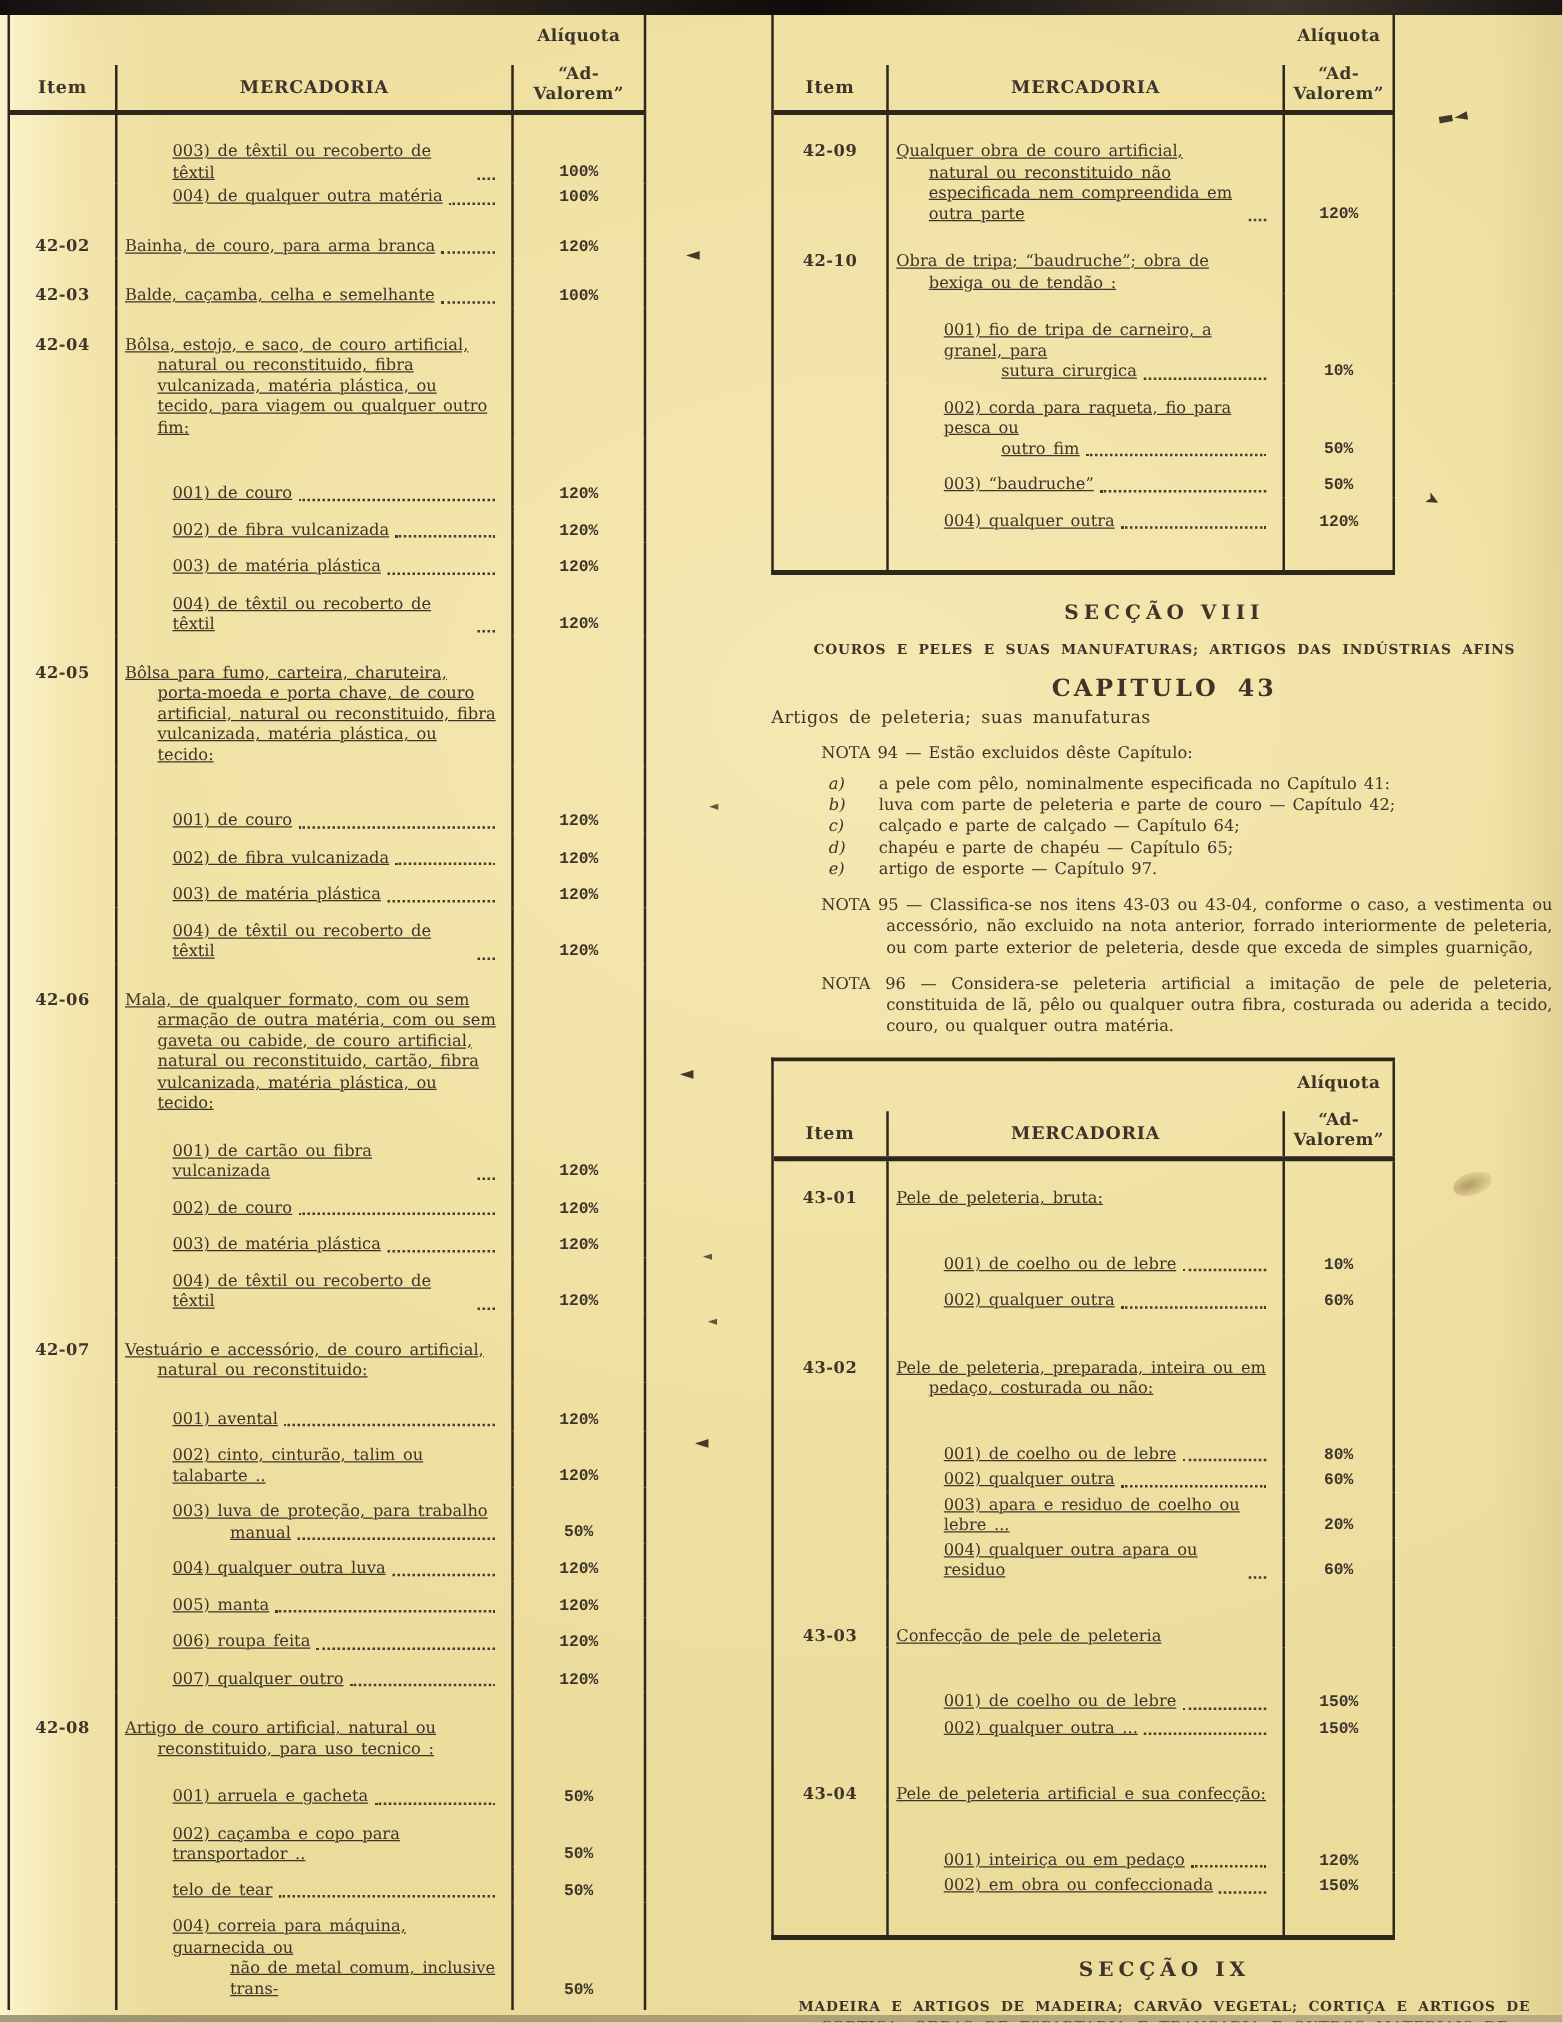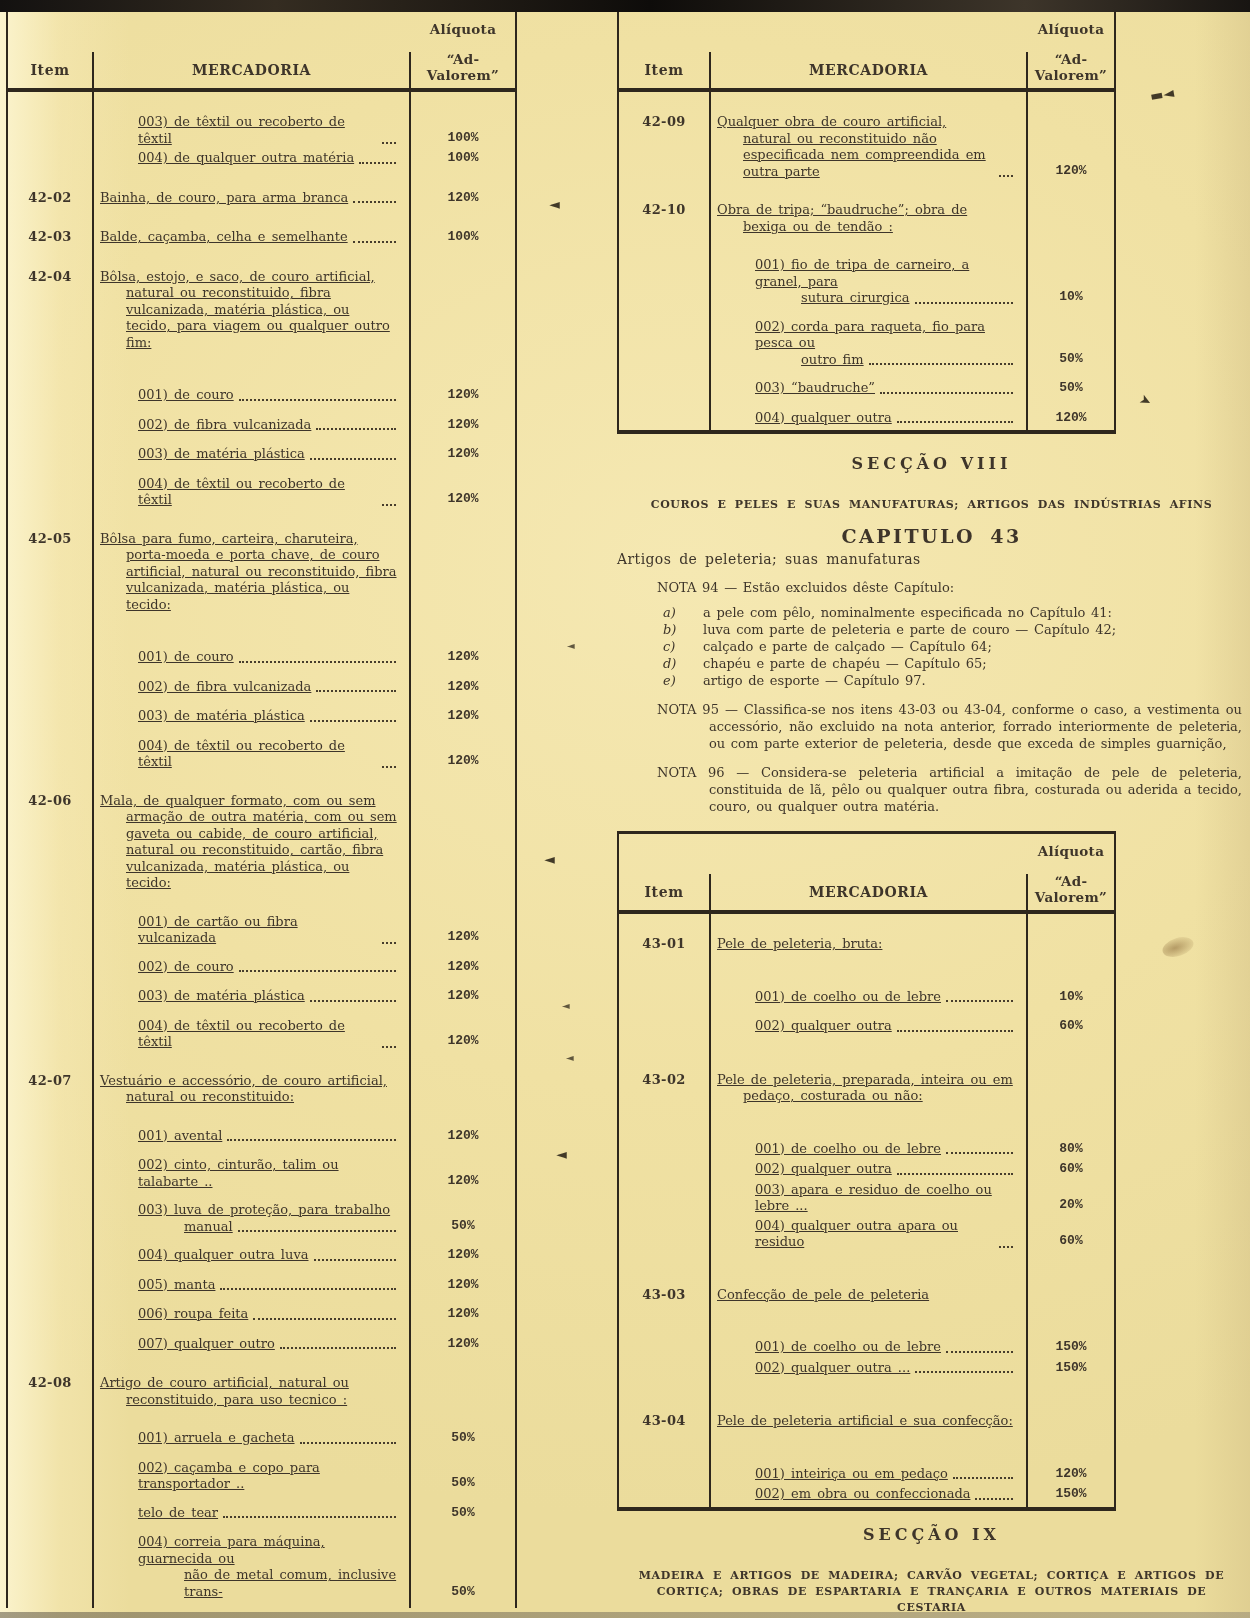--- a/index.html
+++ b/index.html
@@ -41,34 +41,34 @@
   .row{display:grid;grid-template-columns:var(--c1) 1fr var(--c3);}
   .row>.cell{padding-top:12px;}
   .row.tight>.cell{padding-top:3px;}
   .row.g-lg>.cell{padding-top:22px;}
   .row.g-xl>.cell{padding-top:36px;}
   .cell{font-size:13px;line-height:16.5px;}
   .cell.item{border-right:2px solid var(--rule);text-align:center;font-weight:700;letter-spacing:.4px;}
   .cell.text{border-right:2px solid var(--rule);padding-left:6px;padding-right:10px;}
   .cell.rate{border-right:2px solid var(--rule);display:flex;align-items:flex-end;
     justify-content:center;font-weight:700;padding-bottom:1px;font-family:Liberation Mono, monospace;}
-  .tbody .row:last-child>.cell{padding-bottom:4px;}
+  .tbody .row:last-child>.cell{padding-bottom:30px;}
   .tbody.pad-sm .row:last-child>.cell{padding-bottom:8px;}
 
   .line{display:flex;align-items:flex-end;text-decoration:underline;}
   .lt{word-spacing:2px;}
   .text.sub{padding-left:44px;}
   .text.sub .line+.line{padding-left:46px;}
   .text.hang .lt{display:inline-block;padding-left:26px;text-indent:-26px;}
   .dots{flex:1 1 auto;min-width:14px;margin:0 3px 3px 5px;border-bottom:2px dotted #473d2c;}
 
   .section-block{width:100%;}
   .sec-title{text-align:center;font-weight:700;font-size:16px;letter-spacing:4px;margin-top:20px;}
   .sec-sub{text-align:center;font-weight:700;font-size:11px;letter-spacing:.6px;word-spacing:4px;
-    line-height:16px;margin-top:24px;padding:0 2px;}
+    line-height:16px;margin-top:13px;padding:0 2px;}
   .chapter{text-align:center;font-weight:700;font-size:19px;
     letter-spacing:2.5px;word-spacing:6px;margin-top:12px;}
   .chapter-sub{text-align:left;font-size:14px;letter-spacing:.4px;
     word-spacing:3px;margin-top:4px;}
   .nota{font-size:13px;line-height:17px;margin-top:12px;padding-left:52px;text-indent:-52px;
     word-spacing:1.5px;text-align:justify;padding-right:4px;margin-left:40px;}
   .excl-list{margin-top:8px;}
   .excl{display:flex;font-size:13px;line-height:17px;padding-left:46px;}
   .excl .letter{width:40px;flex:none;font-style:italic;}
   .excl .etext{flex:1;word-spacing:1.5px;}

